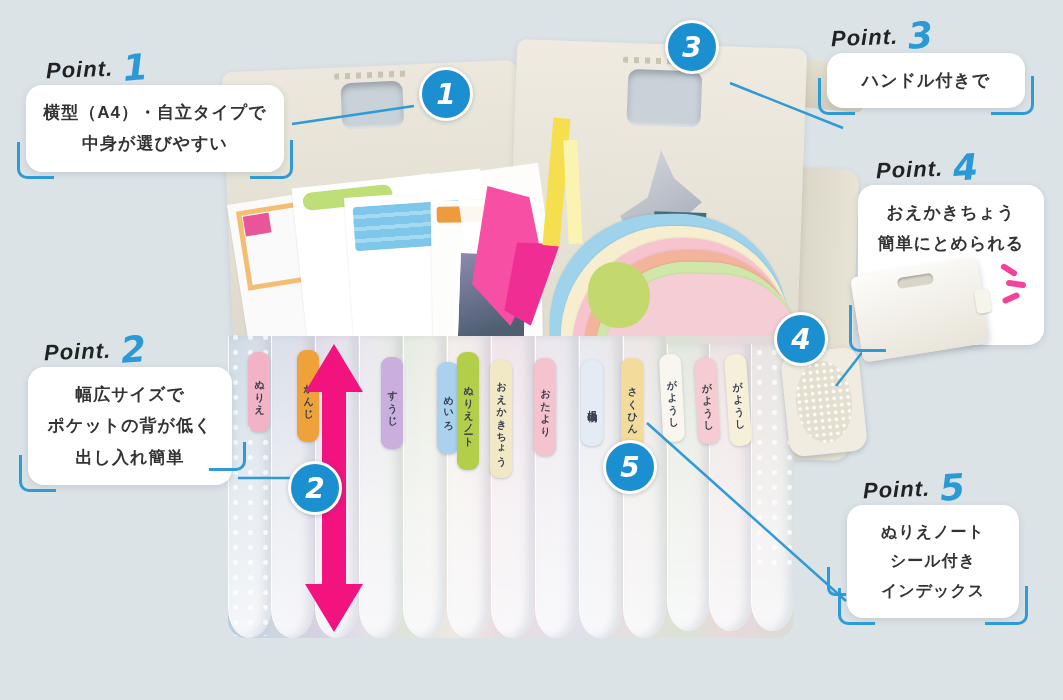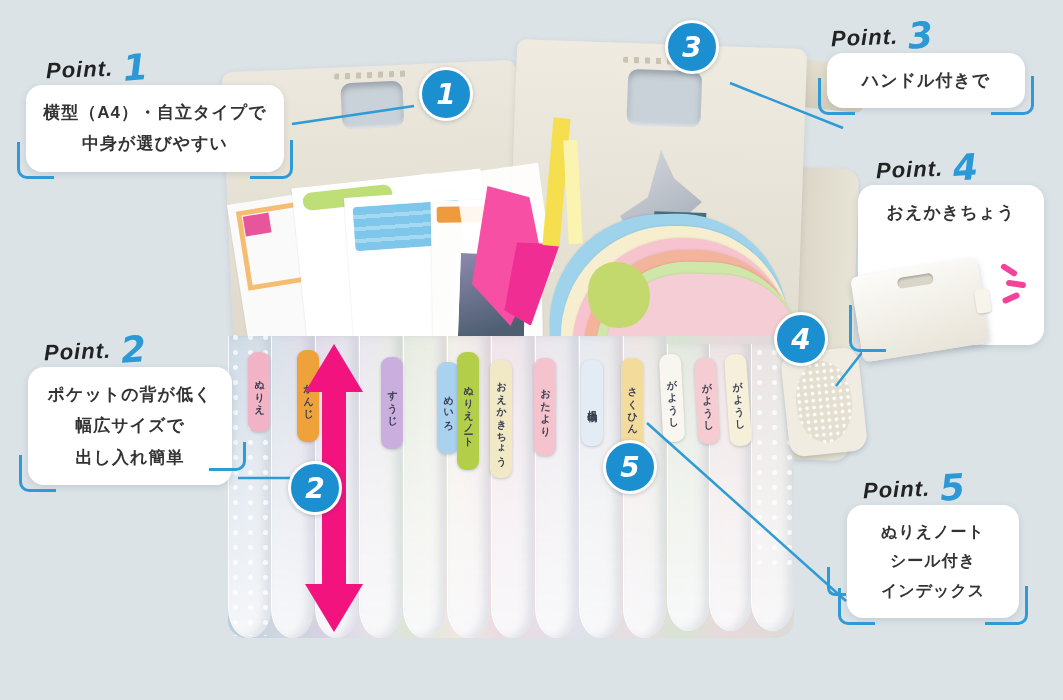--- a/index.html
+++ b/index.html
@@ -231,22 +231,22 @@
       <div class="bracket br-br"></div>
     </div>
   </div>
 
   <div class="callout c2">
     <div class="pt-head">
       <span class="pt-word">Point.</span>
       <span class="pt-num">2</span>
     </div>
     <div class="pt-box">
+      <div class="pt-line">幅広サイズで</div>
       <div class="pt-line">ポケットの背が低く</div>
-      <div class="pt-line">幅広サイズで</div>
       <div class="pt-line">出し入れ簡単</div>
       <div class="bracket br-bl"></div>
       <div class="bracket br-r2"></div>
     </div>
   </div>
 
   <div class="callout c3">
     <div class="pt-head">
       <span class="pt-word">Point.</span>
       <span class="pt-num">3</span>
@@ -258,20 +258,21 @@
     </div>
   </div>
 
   <div class="callout c4">
     <div class="pt-head">
       <span class="pt-word">Point.</span>
       <span class="pt-num">4</span>
     </div>
     <div class="pt-box">
       <div class="pt-line">おえかきちょう</div>
+      <div class="pt-line">簡単にとめられる</div>
       <div class="mini-photo">
         <div class="mini-slot"></div>
         <div class="mini-tab"></div>
       </div>
       <div class="sparkle sp1"></div>
       <div class="sparkle sp2"></div>
       <div class="sparkle sp3"></div>
       <div class="bracket br-bl" style="height:44px"></div>
     </div>
   </div>

